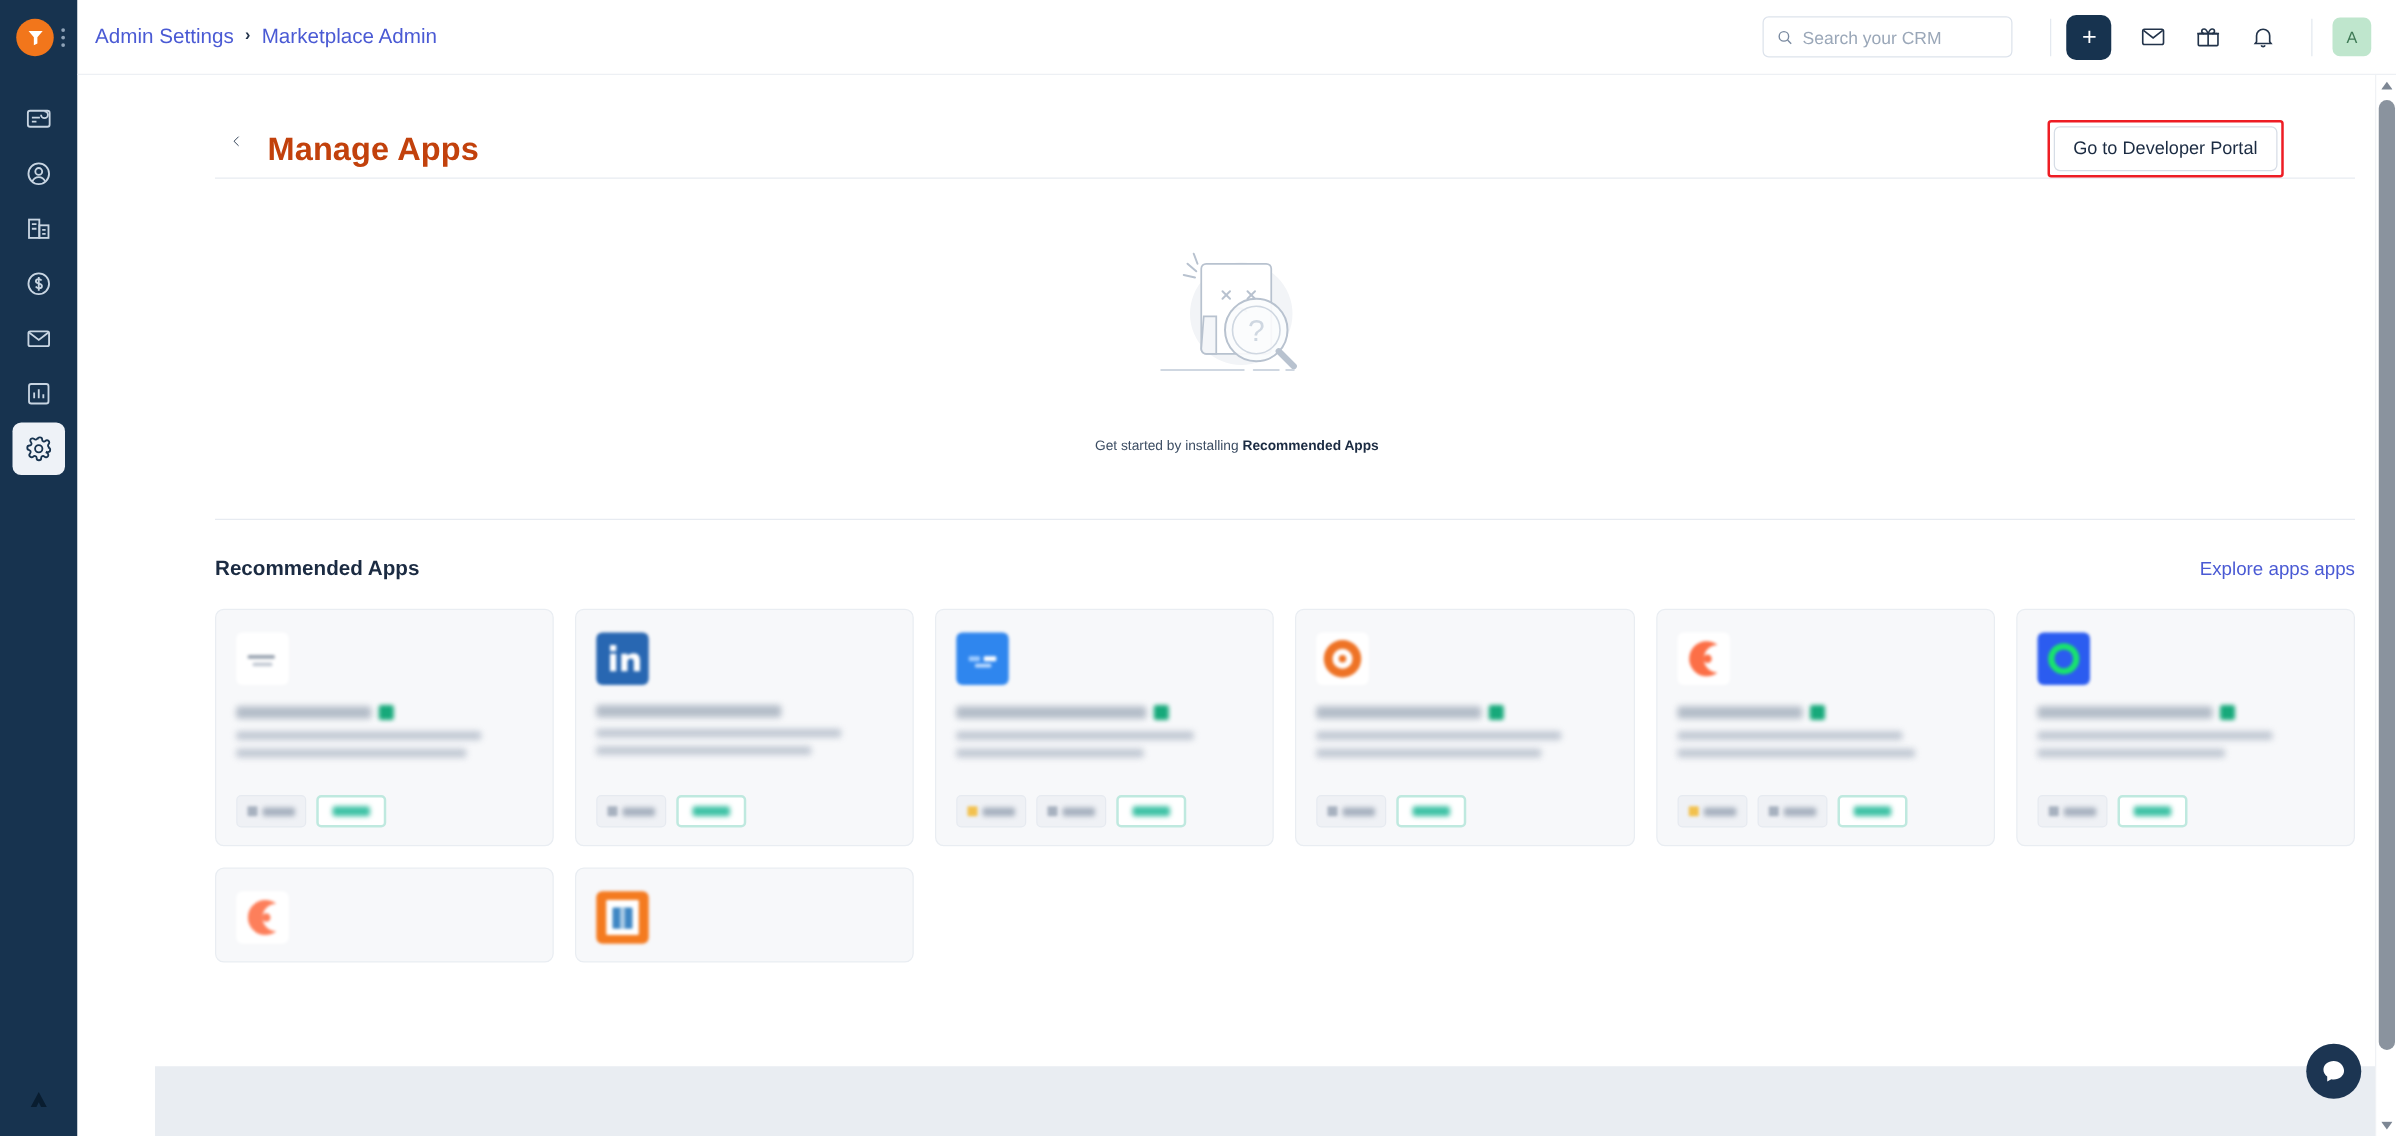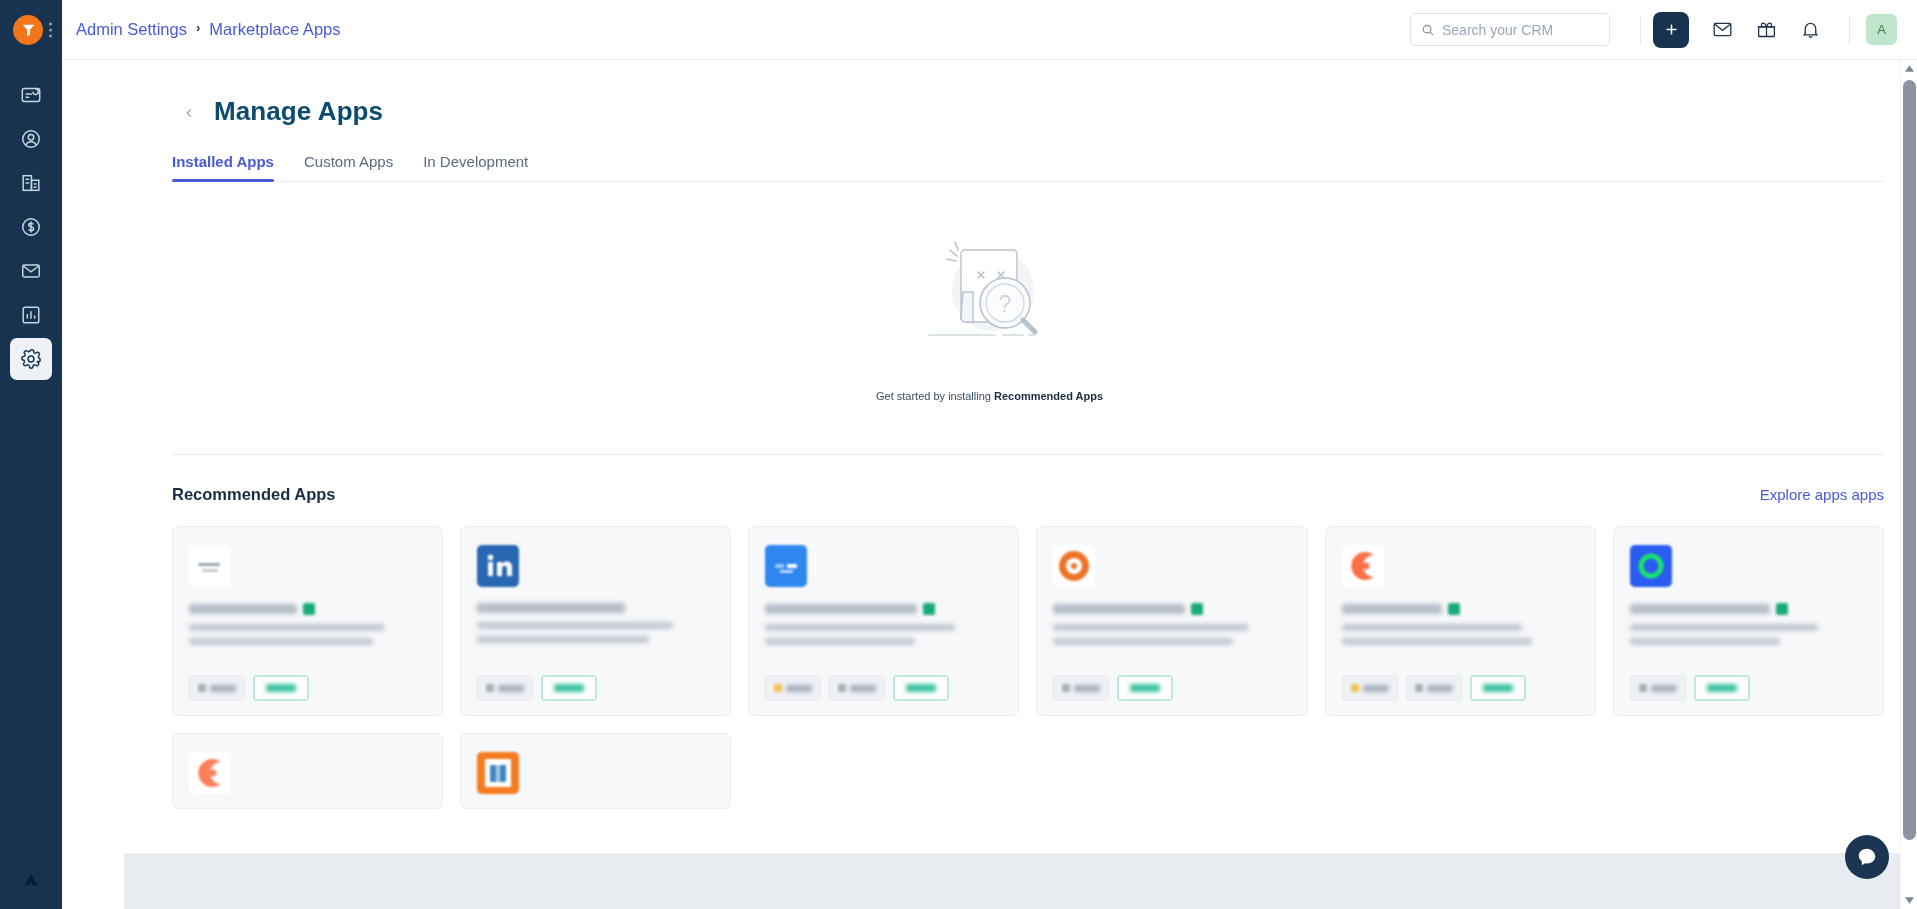--- a/index.html
+++ b/index.html
@@ -125,21 +125,21 @@
     display: flex; align-items: center;
     padding: 36px 28px 0 110px;
     position: relative;
   }
   .back-chevron {
     position: absolute; left: 118px; top: 42px;
     width: 18px; height: 22px; display: flex; align-items: center; justify-content: center;
     cursor: pointer;
   }
   .back-chevron svg { width: 11px; height: 16px; stroke: #22334a; fill: none; stroke-width: 1.6; }
-  .page-title { font-size: 26px; font-weight: bold; color: #0c4a6e; margin-left: 42px; letter-spacing: 0.1px; }
+  .page-title { font-size: 26px; font-weight: bold; color: #c2410c; margin-left: 42px; letter-spacing: 0.1px; }
   .head-spacer { flex: 1; }
 
   .dev-portal-hl {
     border: 2.5px solid #ee1d24; border-radius: 3px;
     padding: 3px; margin-right: 62px;
   }
   .dev-portal-btn {
     border: 1px solid #d7dde6; border-radius: 5px; background: #fff;
     color: #1b2b42; font-size: 14.5px;
     padding: 9px 15px; cursor: pointer;
@@ -346,21 +346,21 @@
         </svg>
     </div>
   </nav>
 
   <div class="main-col">
 
     <header class="topbar">
       <div class="breadcrumb">
         <span class="crumb">Admin Settings</span>
         <span class="crumb-sep">›</span>
-        <span class="crumb last">Marketplace Apps</span>
+        <span class="crumb last">Marketplace Admin</span>
       </div>
 
       <div class="topbar-spacer"></div>
 
       <div class="topbar-right">
         <div class="search-box">
           <svg viewBox="0 0 24 24">
               <circle cx="10.5" cy="10.5" r="6.5"></circle>
               <line x1="15.5" y1="15.5" x2="20.5" y2="20.5"></line>
             </svg>
@@ -410,27 +410,25 @@
       <div class="content">
 
         <div class="page-head">
           <div class="back-chevron">
             <svg viewBox="0 0 24 24">
                 <polyline points="15,4 7,12 15,20"></polyline>
               </svg>
           </div>
           <h1 class="page-title">Manage Apps</h1>
           <div class="head-spacer"></div>
-        </div>
-
-        <div class="tabs">
-          <div class="tab active">Installed Apps</div>
-          <div class="tab">Custom Apps</div>
-          <div class="tab">In Development</div>
-        </div>
+          <div class="dev-portal-hl">
+            <button class="dev-portal-btn">Go to Developer Portal</button>
+          </div>
+        </div>
+
         <div class="tabs-rule"></div>
 
         <div class="empty-state">
           <div class="empty-illus">
             <svg class="illus-svg" viewBox="0 0 170 132" width="170" height="132" aria-hidden="true">
               <circle cx="88" cy="60" r="41" fill="#f2f4f7"></circle>
               <rect x="56" y="20" width="56" height="72" rx="4" fill="#ffffff" stroke="#b8c2cf" stroke-width="1.4"></rect>
               <path d="M58 62h10v30H60a4 4 0 0 1-4-4z" fill="#f4f6f9" stroke="#b8c2cf" stroke-width="1.4"></path>
               <g stroke="#b8c2cf" stroke-width="1.6" stroke-linecap="round">
                 <line x1="73" y1="42" x2="79" y2="48"></line>

